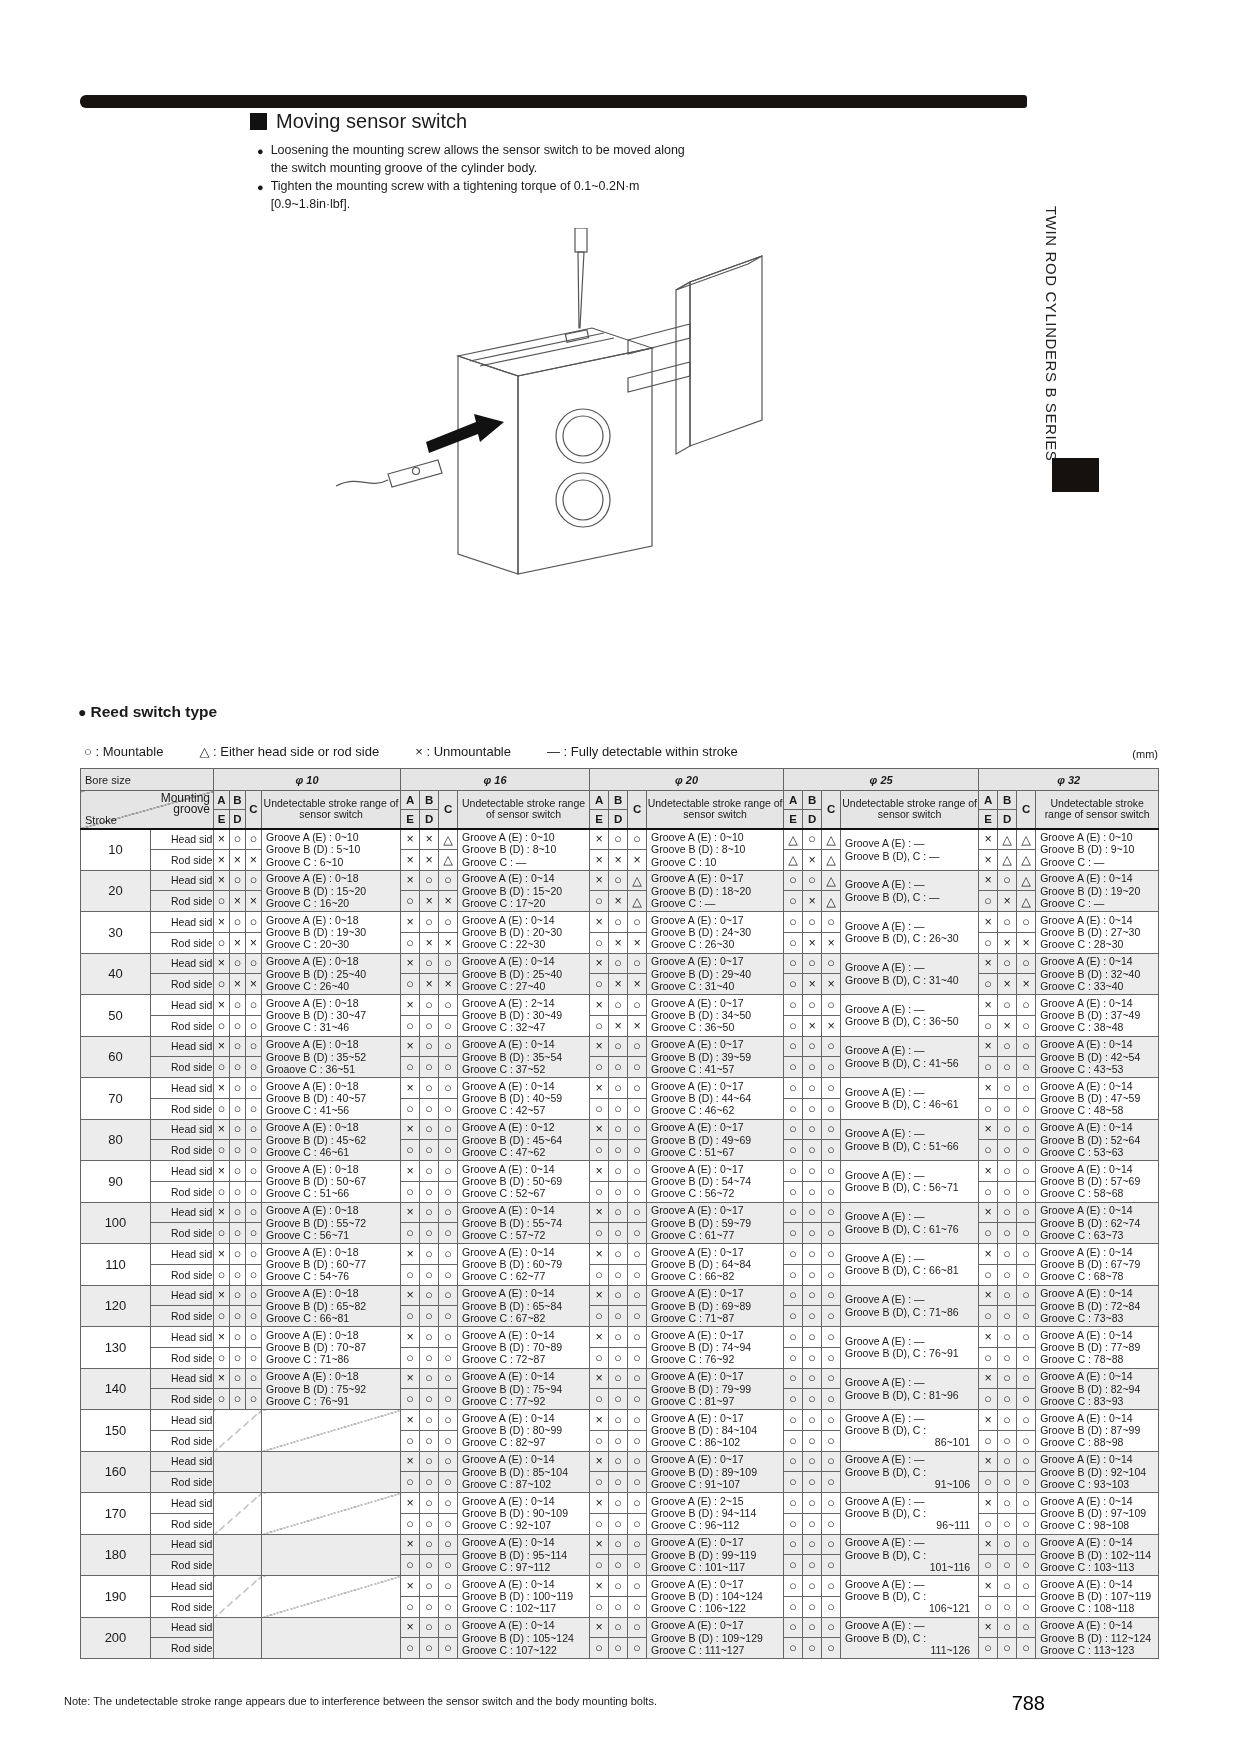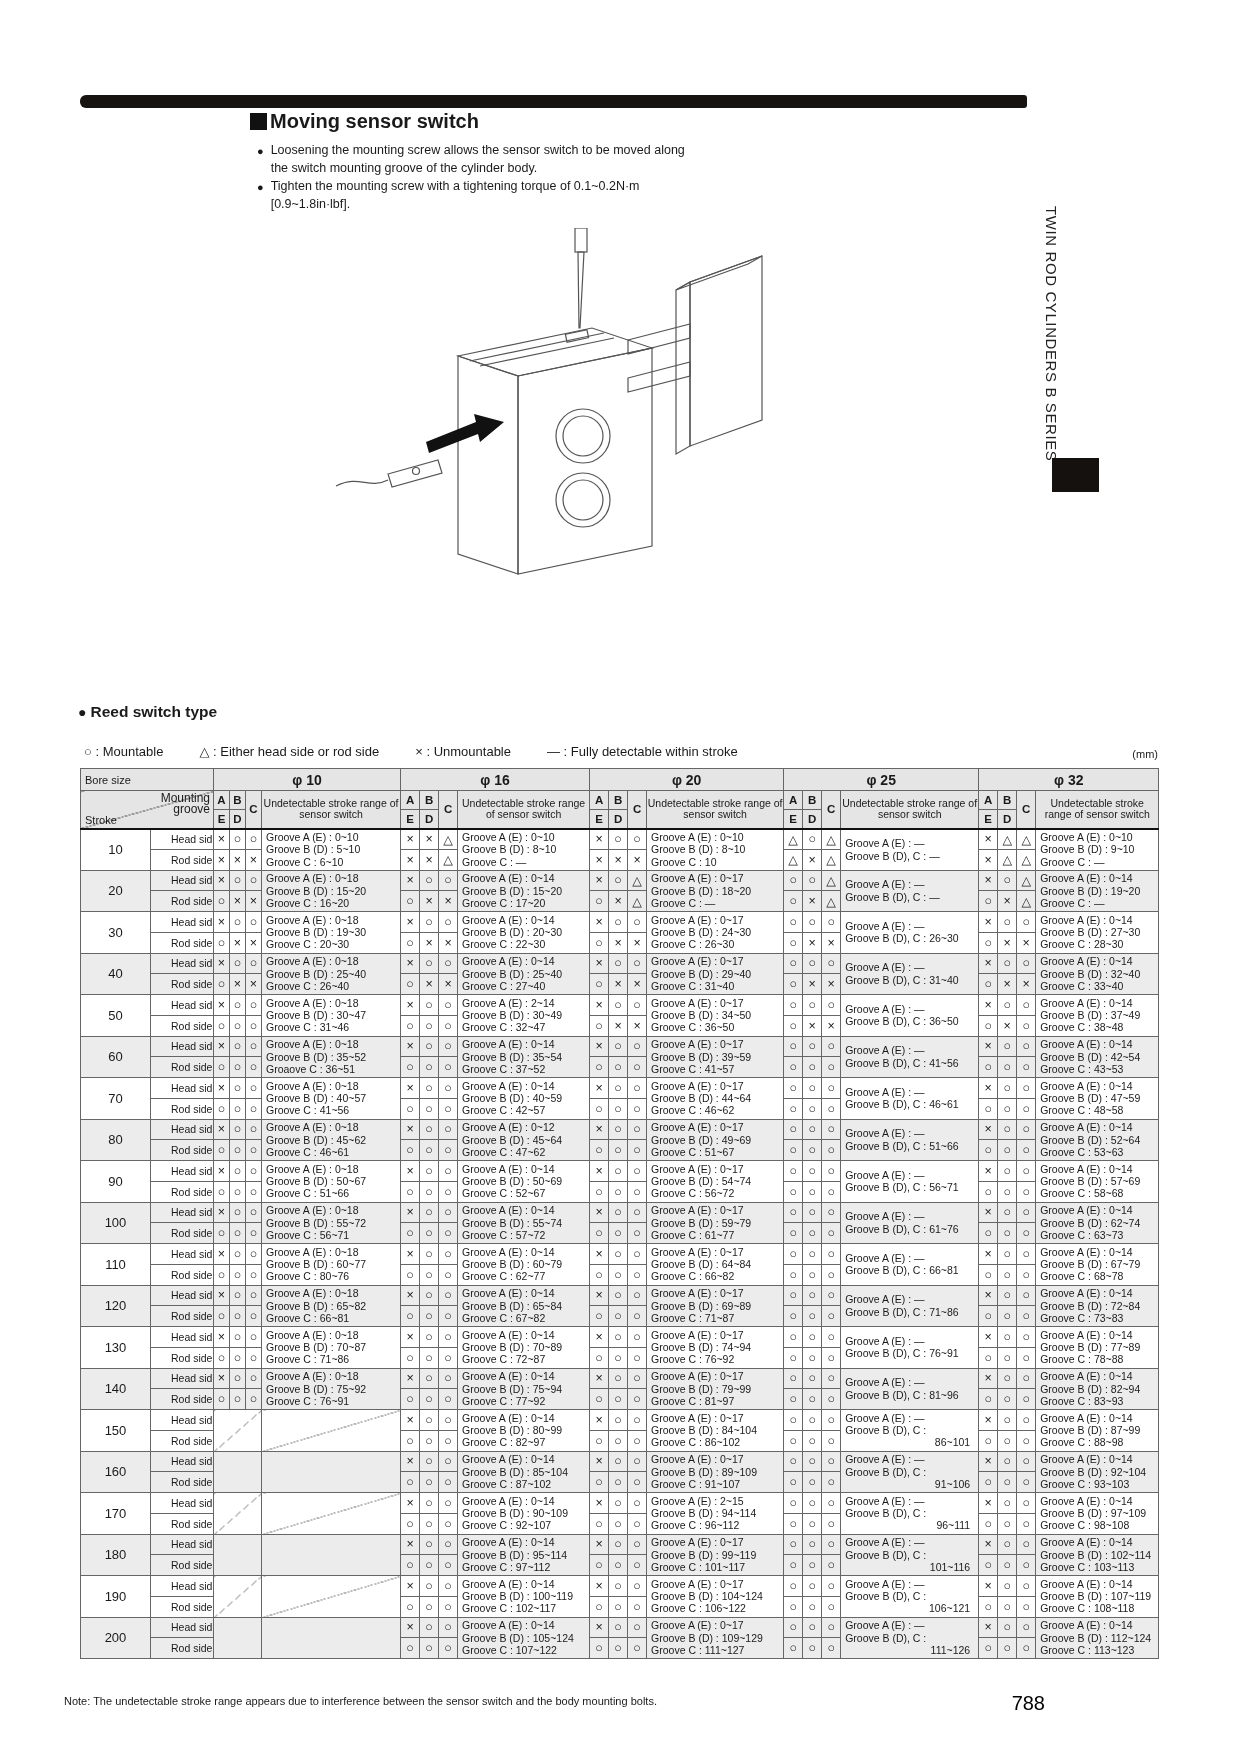--- a/index.html
+++ b/index.html
@@ -1,39 +1,39 @@
 <!DOCTYPE html>
 <html><head>
 <meta charset="utf-8">
 <style>
   html,body{margin:0;padding:0;background:#888;}
   .page{position:relative;width:1240px;height:1754px;background:#fff;overflow:hidden;
         font-family:"Liberation Sans",sans-serif;color:#1a1a1a;}
   .bar{position:absolute;left:80px;top:95px;width:947px;height:13px;background:#171310;border-radius:6px 3px 3px 6px;}
-  .title{position:absolute;left:250px;top:110px;display:flex;align-items:center;gap:3px;font-size:20px;font-weight:bold;}
+  .title{position:absolute;left:250px;top:110px;display:flex;align-items:center;gap:9px;font-size:20px;font-weight:normal;}
   .sq{width:17px;height:17px;background:#111;}
   .bullets{position:absolute;left:257px;top:142px;width:432px;font-size:12.5px;line-height:17.5px;}
   .bullet{display:flex;gap:7px;margin-bottom:1px;}
   .bm{font-size:11px;line-height:18px;}
   .figure{position:absolute;left:330px;top:228px;width:470px;height:400px;}
   .sidebar{position:absolute;left:1060px;top:206px;transform:rotate(90deg);transform-origin:0 0;
            font-size:15px;letter-spacing:.6px;white-space:nowrap;color:#222;}
   .tab{position:absolute;left:1052px;top:458px;width:47px;height:34px;background:#15110e;}
   .reed{position:absolute;left:78px;top:703px;font-size:15.5px;font-weight:bold;display:flex;align-items:center;gap:4px;}
   .reed .bm{font-size:14px;}
   .legend{position:absolute;left:84px;top:744px;font-size:13px;display:flex;gap:36px;white-space:nowrap;}
   .unit{position:absolute;left:1098px;top:748px;width:60px;text-align:right;font-size:11px;}
   .tblwrap{position:absolute;left:80px;top:768px;}
   table{border-collapse:collapse;table-layout:fixed;width:1078px;border:1.6px solid #111;}
   td{border:1px solid #666;padding:0;overflow:hidden;vertical-align:middle;}
   thead td{background:#e5e5e5;text-align:center;font-size:11.5px;font-weight:bold;}
   thead tr:first-child{height:22px;}
   thead tr{height:19px;}
   thead tr:last-child td, thead td[rowspan]{border-bottom:2px solid #111;}
-  .bore-h{font-size:14px;}
+  .bore-h{font-size:11px;font-style:italic;}
   .undet{font-weight:normal;font-size:10.5px;line-height:11.5px;}
   .corner-top{text-align:left;font-weight:normal;font-size:11px;padding-left:4px;margin-left:9px;}
   .corner-diag{position:relative;font-weight:normal;
      background-image:linear-gradient(to bottom right,transparent 49.5%,#555 49.5%,#555 50.5%,transparent 50.5%);}
   .mg{position:absolute;top:2px;right:3px;width:62px;font-size:12px;line-height:10.5px;text-align:right;}
   .st{position:absolute;bottom:2px;left:4px;font-size:11px;}
   tbody tr{height:20.75px;}
   tbody tr.hr td{border-top:1.4px solid #333;}
   tbody tr.rr td{border-top:1px solid #999;}
   tr.shade td{background:#ececec;}
@@ -812,21 +812,21 @@
           </tr>
           <tr class="hr">
             <td class="stroke" rowspan="2">110</td>
             <td class="side">Head side</td>
             <td class="sym">×</td>
             <td class="sym">○</td>
             <td class="sym">○</td>
             <td class="txt" rowspan="2">
               <div>Groove A (E) : 0~18</div>
               <div>Groove B (D) : 60~77</div>
-              <div>Groove C : 80~76</div>
+              <div>Groove C : 54~76</div>
             </td>
             <td class="sym">×</td>
             <td class="sym">○</td>
             <td class="sym">○</td>
             <td class="txt" rowspan="2">
               <div>Groove A (E) : 0~14</div>
               <div>Groove B (D) : 60~79</div>
               <div>Groove C : 62~77</div>
             </td>
             <td class="sym">×</td>

